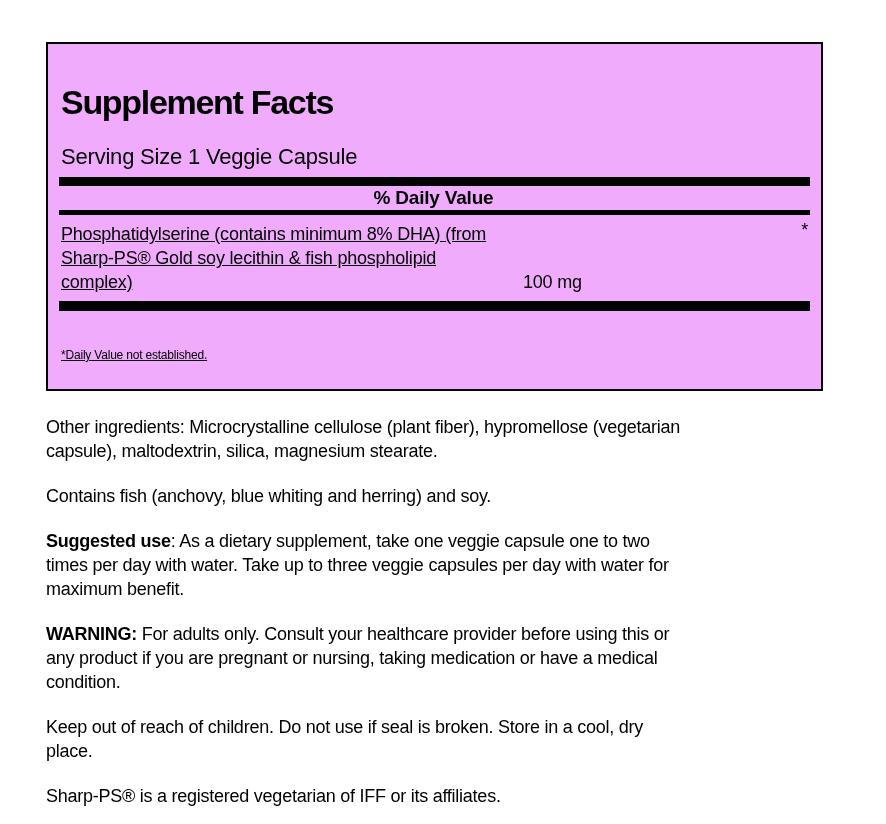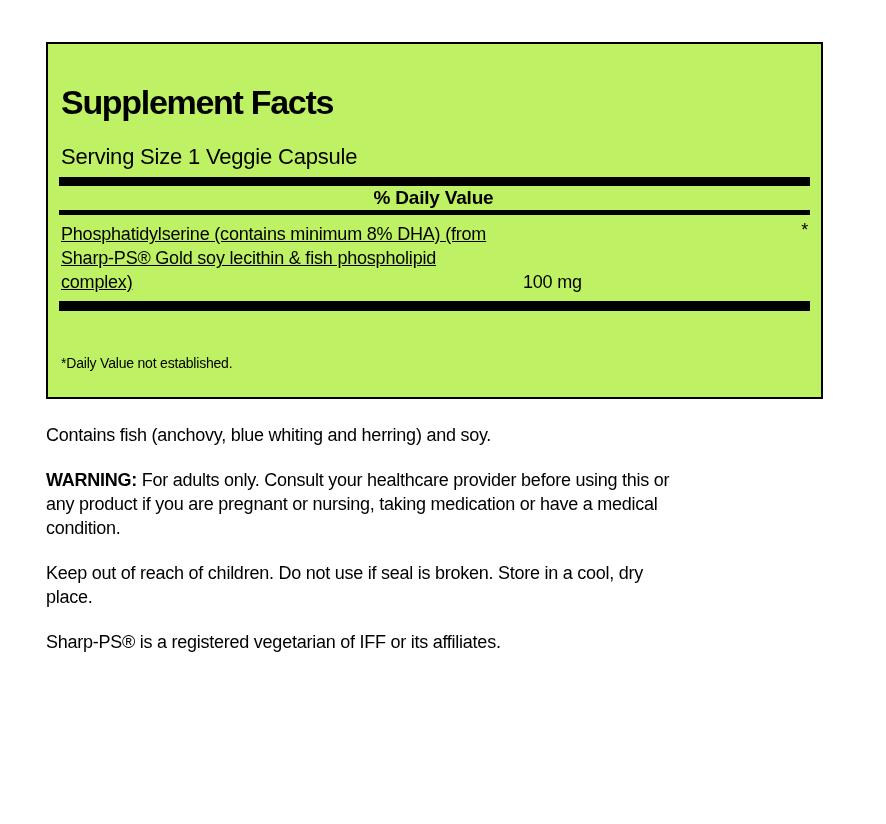--- a/index.html
+++ b/index.html
@@ -19,21 +19,21 @@
     height: 824px;
     background: #ffffff;
   }
 
   
   .panel {
     box-sizing: border-box;
     margin: 42px 0 24px 46px;
     width: 777px;
     border: 2px solid #000000;
-    background: #bef264;
+    background: #f0abfc;
     padding: 0 11px 22px 11px;
   }
   .panel-title {
     margin: 40px 0 0 2px;
     font-size: 34px;
     font-weight: bold;
     letter-spacing: -1.3px;
     line-height: 1.1;
   }
   .serving {
@@ -79,24 +79,25 @@
     left: 464px;
     top: 55px;
   }
   .ing-dv {
     position: absolute;
     right: 2px;
     top: 3px;
     font-size: 18px;
   }
   .footnote {
-    margin: 40px 0 0 2px;
-    font-size: 14px;
+    margin: 32px 0 0 2px;
+    font-size: 12px;
     line-height: 24px;
     letter-spacing: -0.2px;
+    text-decoration: underline;
   }
 
   
   .paragraphs {
     margin-left: 46px;
     width: 800px;
     font-size: 18px;
     line-height: 24px;
     letter-spacing: -0.25px;
   }
@@ -131,21 +132,26 @@
       <div class="ing-amount">100 mg</div>
       <div class="ing-dv">*</div>
     </div>
 
     <div class="bar thick-bottom"></div>
 
     <div class="footnote">*Daily Value not established.</div>
   </section>
 
   <div class="paragraphs">
+    <p><span class="lead"></span><span>Other ingredients: Microcrystalline cellulose (plant fiber), hypromellose (vegetarian
+capsule), maltodextrin, silica, magnesium stearate.</span></p>
     <p><span class="lead"></span><span>Contains fish (anchovy, blue whiting and herring) and soy.</span></p>
+    <p><span class="lead">Suggested use</span><span>: As a dietary supplement, take one veggie capsule one to two
+times per day with water. Take up to three veggie capsules per day with water for
+maximum benefit.</span></p>
     <p><span class="lead">WARNING:</span><span> For adults only. Consult your healthcare provider before using this or
 any product if you are pregnant or nursing, taking medication or have a medical
 condition.</span></p>
     <p><span class="lead"></span><span>Keep out of reach of children. Do not use if seal is broken. Store in a cool, dry
 place.</span></p>
     <p><span class="lead"></span><span>Sharp-PS® is a registered vegetarian of IFF or its affiliates.</span></p>
   </div>
 
 </div>
 

